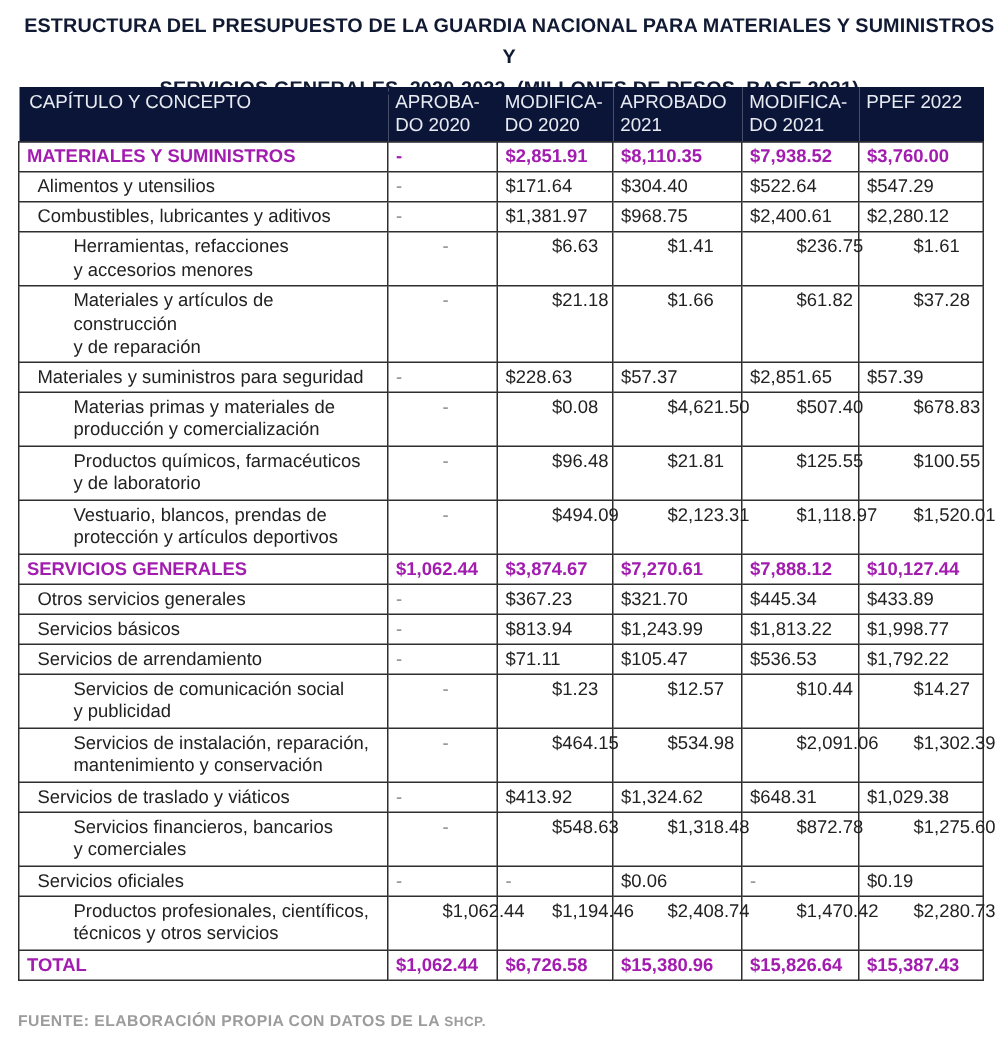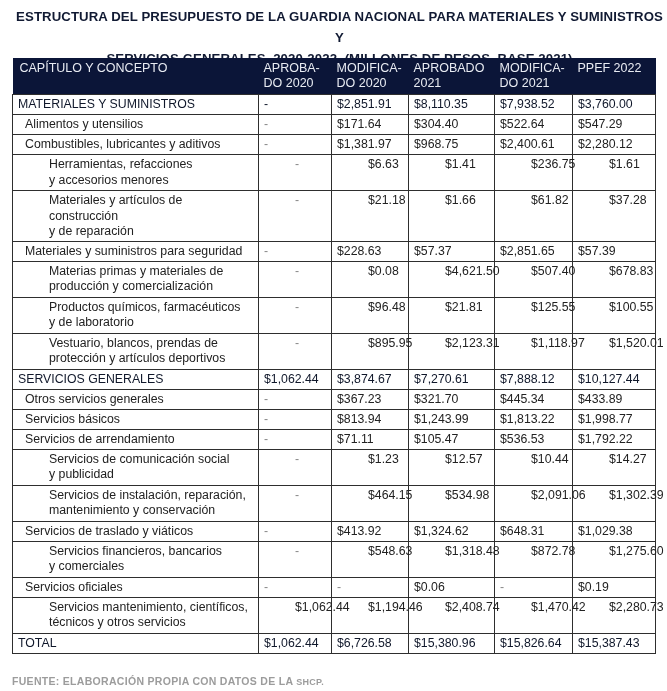--- a/index.html
+++ b/index.html
@@ -19,21 +19,21 @@
   table.budget col.c5 { width: 83px; }
   thead th { background: #0b1538; color: #e8ebf2; font-weight: normal; text-align: left;
              vertical-align: top; padding: 3px 4px 2px 5px; font-size: 12.5px; line-height: 15px;
              height: 31px; border: none; margin-top: 24px; }
   thead th:first-child { padding-left: 7px; }
   tbody td { border: 1.6px solid #2e2e2e; padding: 2px 4px 1px 5px; line-height: 15.5px;
              vertical-align: top; color: #222; }
   tbody td.label { padding-left: 12px; }
   tbody tr.one td { height: 16px; }
   tbody tr.two td { height: 32px; padding-left: 36px; }
-  tbody tr.section td { font-weight: normal; color: #0f172a; }
+  tbody tr.section td { font-weight: bold; color: #a21caf; }
   tbody tr.section td.label { padding-left: 5px; }
   td.dash { color: #888; }
   .footer { position: absolute; left: 12px; top: 675px; font-size: 10.5px; font-weight: bold;
             color: #9c9c9c; letter-spacing: 0.3px; }
   .footer .sc { font-size: 9px; text-align: center; }
 </style>
 </head>
 <body>
 
 <div class="title">
@@ -165,21 +165,21 @@
         <td>$21.81</td>
         <td>$125.55</td>
         <td>$100.55</td>
       </tr>
       <tr class="item two">
         <td class="label">
           <div>Vestuario, blancos, prendas de</div>
           <div>protección y artículos deportivos</div>
         </td>
         <td class="dash">-</td>
-        <td>$895.95</td>
+        <td>$494.09</td>
         <td>$2,123.31</td>
         <td>$1,118.97</td>
         <td>$1,520.01</td>
       </tr>
       <tr class="section one">
         <td class="label">
           <div>SERVICIOS GENERALES</div>
         </td>
         <td>$1,062.44</td>
         <td>$3,874.67</td>
@@ -265,21 +265,21 @@
           <div>Servicios oficiales</div>
         </td>
         <td class="dash">-</td>
         <td class="dash">-</td>
         <td>$0.06</td>
         <td class="dash">-</td>
         <td>$0.19</td>
       </tr>
       <tr class="item two">
         <td class="label">
-          <div>Servicios mantenimiento, científicos,</div>
+          <div>Productos profesionales, científicos,</div>
           <div>técnicos y otros servicios</div>
         </td>
         <td>$1,062.44</td>
         <td>$1,194.46</td>
         <td>$2,408.74</td>
         <td>$1,470.42</td>
         <td>$2,280.73</td>
       </tr>
       <tr class="section one">
         <td class="label">

